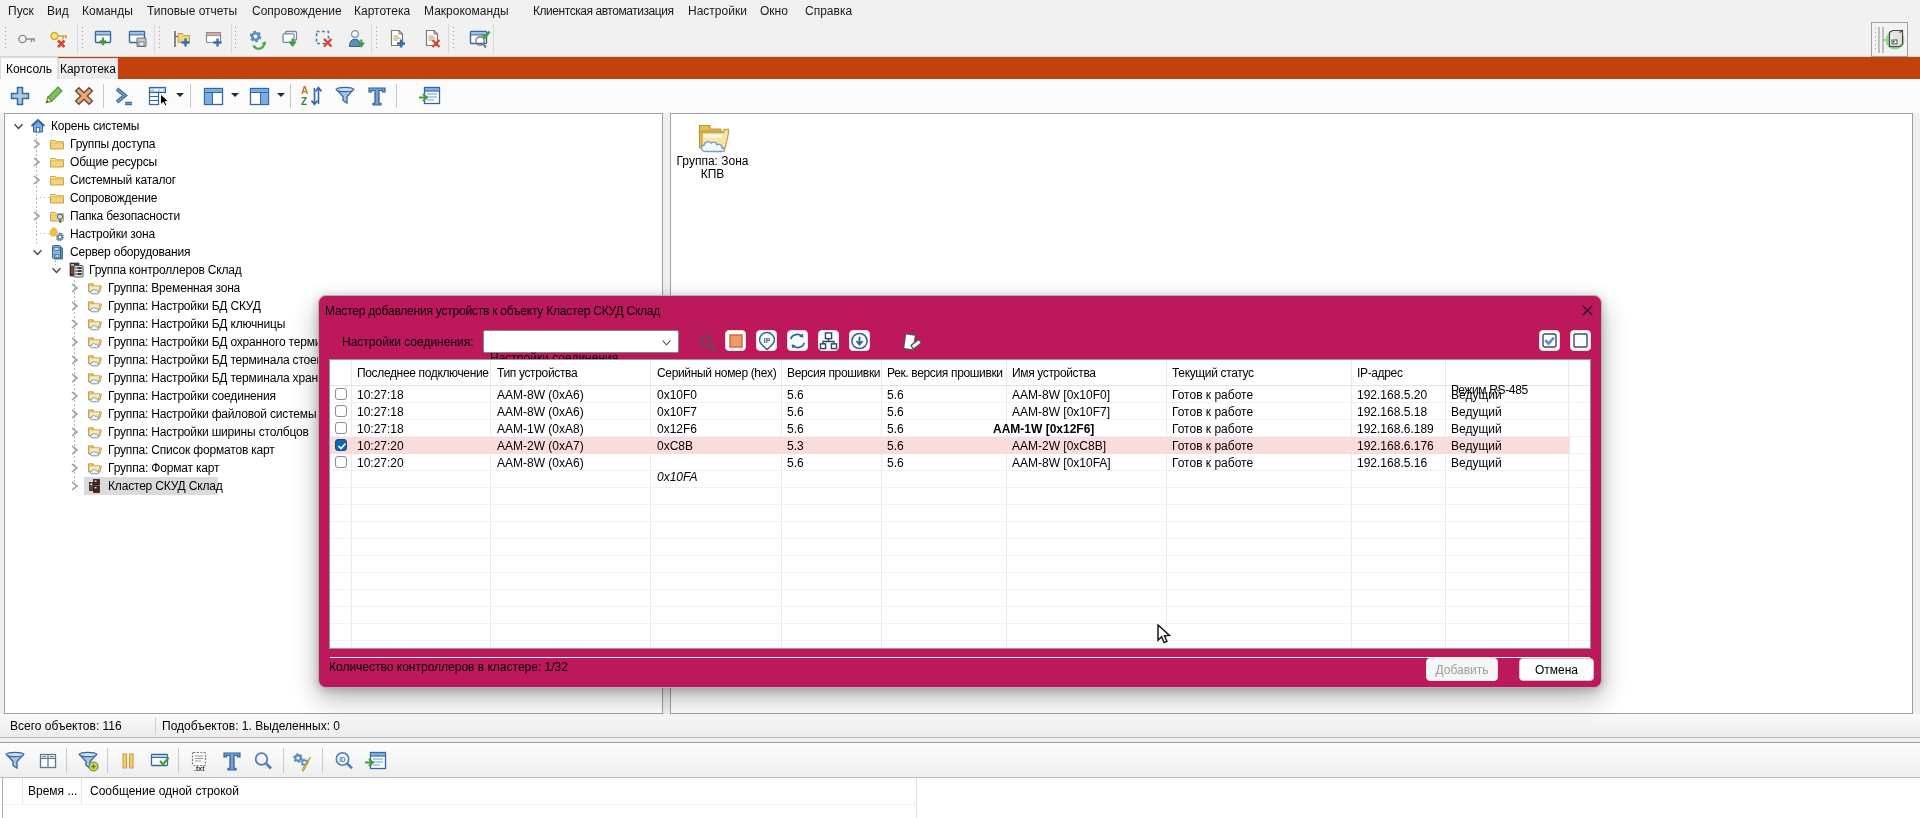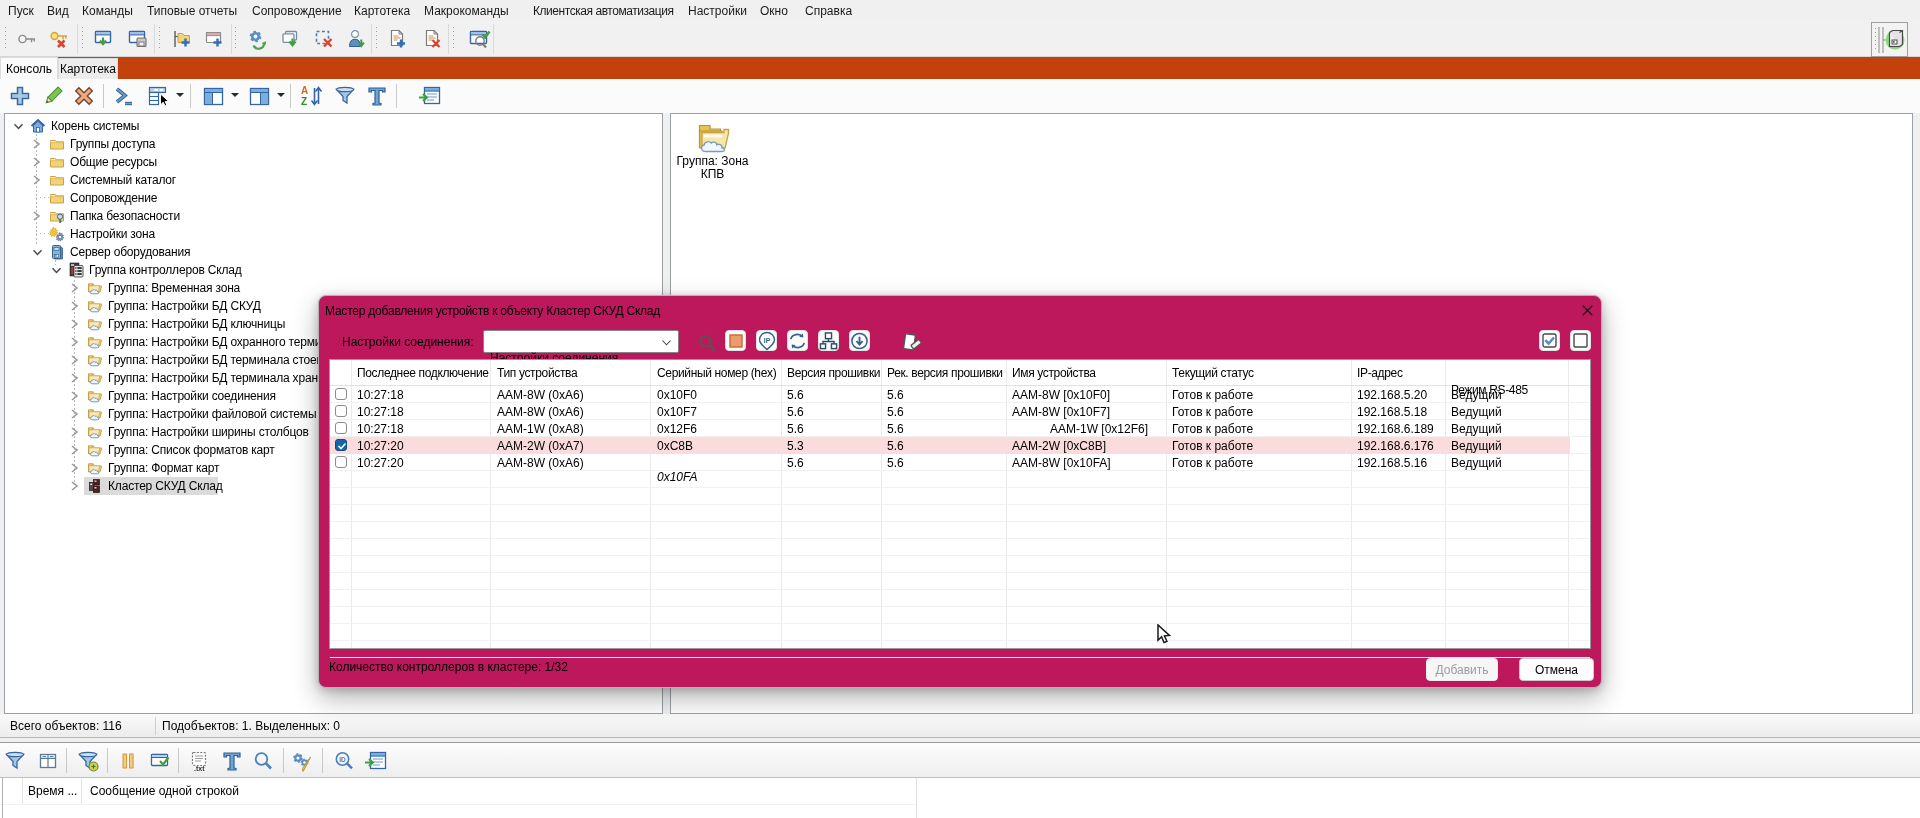--- a/index.html
+++ b/index.html
@@ -802,21 +802,21 @@
 <span style="left:1027px;top:2px;">192.168.5.18</span>
 <span style="left:1121px;top:2px;">Ведущий</span>
 </div>
 <div class="drow" style="top:60px;height:17px;position:absolute;left:0;right:0;border-bottom:1px solid #f1f1f1;">
 <div style="position:absolute;left:5px;top:2px;width:12px;height:12px;background:#fff;border:1px solid #8c8c8c;border-radius:3px;"></div>
 <span style="left:27px;top:2px;">10:27:18</span>
 <span style="left:167px;top:2px;">AAM-1W (0xA8)</span>
 <span style="left:327px;top:2px;">0x12F6</span>
 <span style="left:457px;top:2px;">5.6</span>
 <span style="left:557px;top:2px;">5.6</span>
-<span style="left:720px;top:2px;">AAM-1W [0x12F6]</span>
+<span style="left:663px;top:2px;font-weight:bold;">AAM-1W [0x12F6]</span>
 <span style="left:842px;top:2px;">Готов к работе</span>
 <span style="left:1027px;top:2px;">192.168.6.189</span>
 <span style="left:1121px;top:2px;">Ведущий</span>
 </div>
 <div class="drow" style="top:77px;height:17px;position:absolute;left:0;right:0;border-bottom:1px solid #f1f1f1;">
 <div style="position:absolute;left:0;top:0;width:1240px;height:17px;background:#fbdcdc;"></div>
 <div style="position:absolute;left:5px;top:2px;width:12px;height:12px;background:#1464ac;border:1px solid #0d4d87;border-radius:3px;"><svg width="12" height="12" viewBox="0 0 12 12">
             <path d="M2.5 6 L5 8.5 L9.5 3.5" fill="none" stroke="#fff" stroke-width="1.6"></path>
           </svg></div>
 <span style="left:27px;top:2px;">10:27:20</span>

